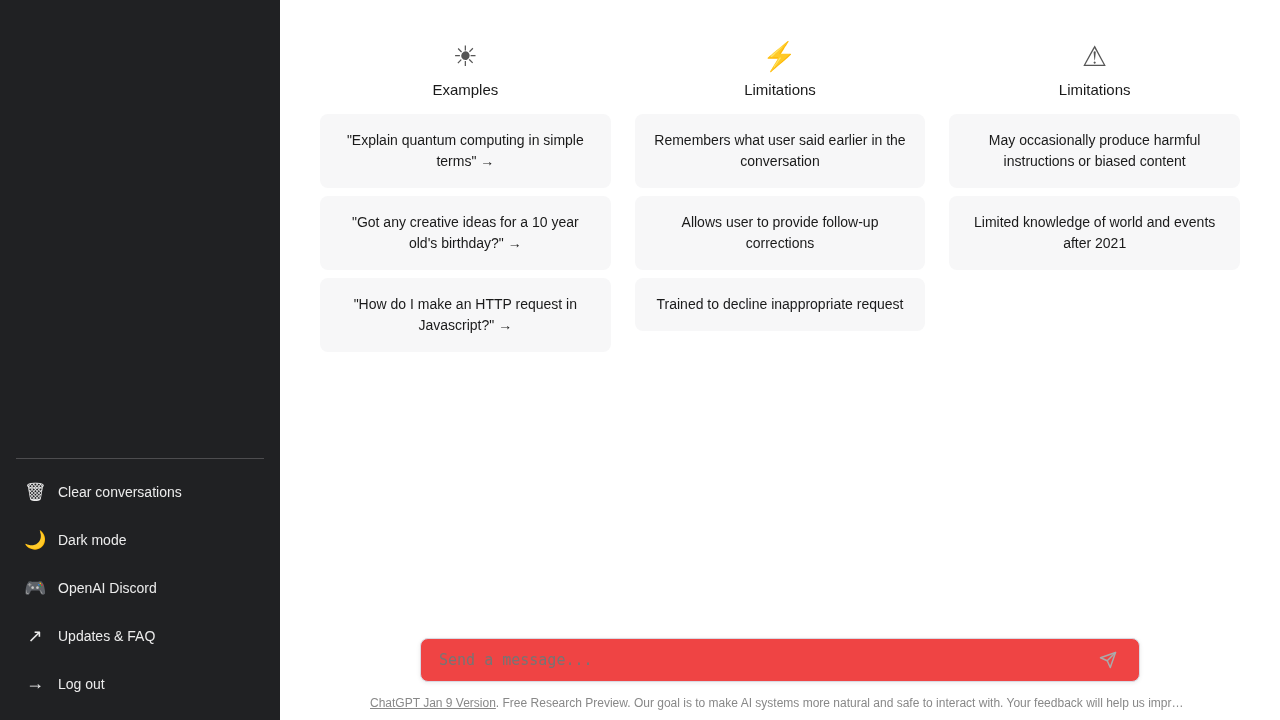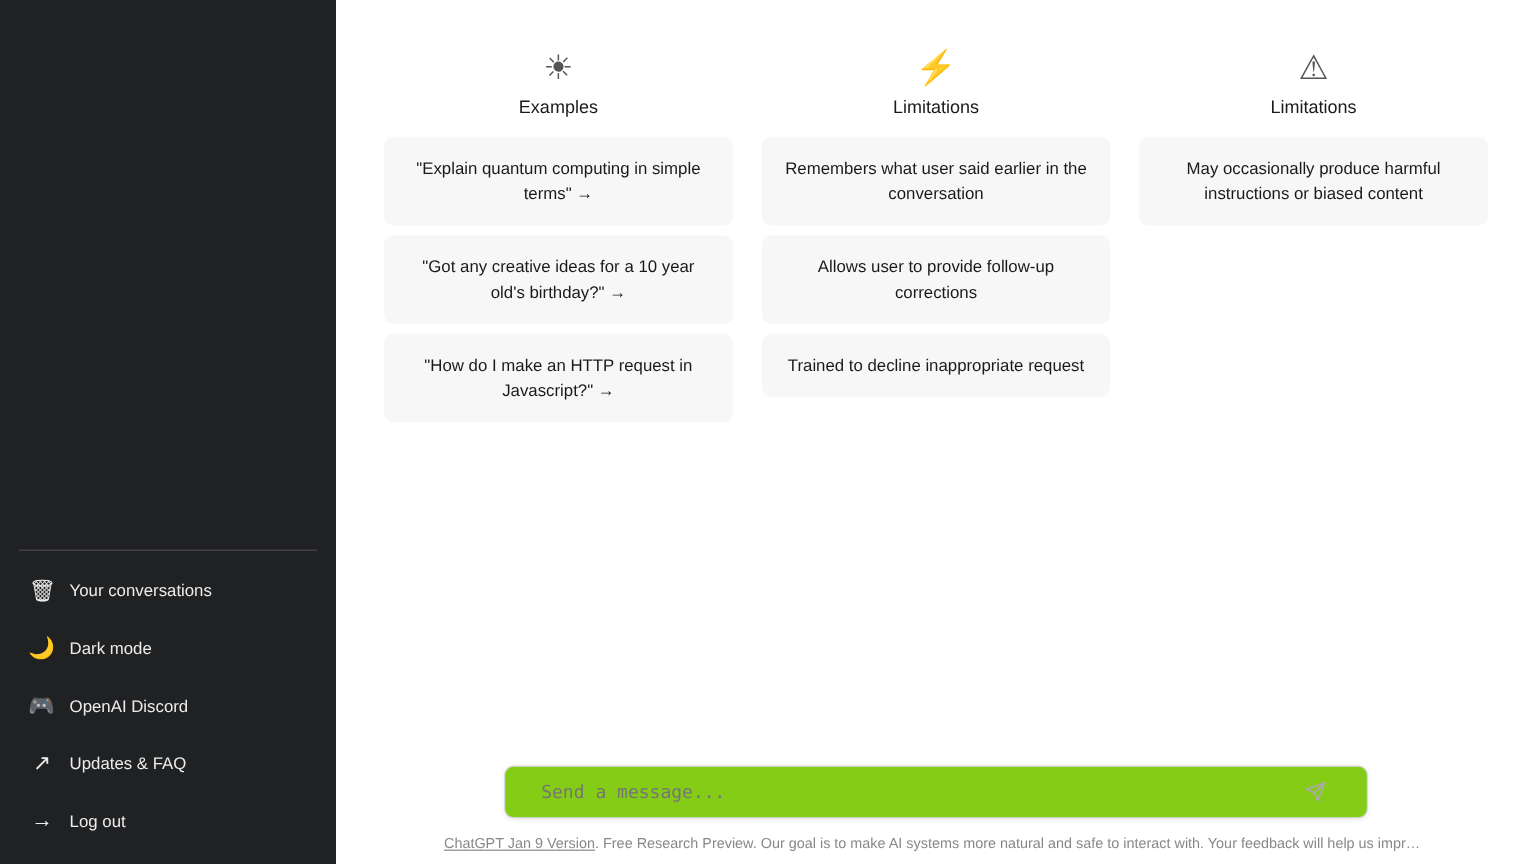--- a/index.html
+++ b/index.html
@@ -86,22 +86,22 @@
       flex-direction: column;
       align-items: center;
     }
     #input-container {
       display: flex;
       align-items: center;
       border: 1px solid #d9d9e3;
       border-radius: 8px;
       width: 100%;
       max-width: 720px;
-      padding: 10px 30px;
-      background: #84cc16;
+      padding: 10px 18px;
+      background: #ef4444;
       box-shadow: 0 1px 4px rgba(0,0,0,0.08);
     }
     #chat-input {
       flex: 1;
       border: none;
       outline: none;
       font-size: 15px;
       color: #1a1a1a;
       background: transparent;
       resize: none;
@@ -136,21 +136,21 @@
 </head>
 <body>
 
 <div id="sidebar">
   <div id="sidebar-top"></div>
   <hr id="sidebar-divider">
   <div id="sidebar-bottom">
 
   <div class="sidebar-item">
       <span class="sidebar-icon">🗑</span>
-      <span>Your conversations</span>
+      <span>Clear conversations</span>
     </div>
       <div class="sidebar-item">
       <span class="sidebar-icon">🌙</span>
       <span>Dark mode</span>
     </div>
       <div class="sidebar-item">
       <span class="sidebar-icon">🎮</span>
       <span>OpenAI Discord</span>
     </div>
       <div class="sidebar-item">
@@ -190,20 +190,21 @@
             <div class="card">Trained to decline inappropriate request</div>
           </div>
         </div>
         <div>
           <div class="column-header">
       <div class="column-icon">⚠</div>
       <div class="column-title">Limitations</div>
     </div>
           <div class="col-cards">
             <div class="card">May occasionally produce harmful instructions or biased content</div>
+            <div class="card">Limited knowledge of world and events after 2021</div>
           </div>
         </div>
       </div>
   </div>
 
   <div id="input-area">
     <div id="input-container">
       <textarea id="chat-input" rows="1" placeholder="Send a message..." style=""></textarea>
       <button id="send-button">
         <svg width="18" height="18" viewBox="0 0 24 24" fill="none" stroke="currentColor" stroke-width="2" stroke-linecap="round" stroke-linejoin="round">

